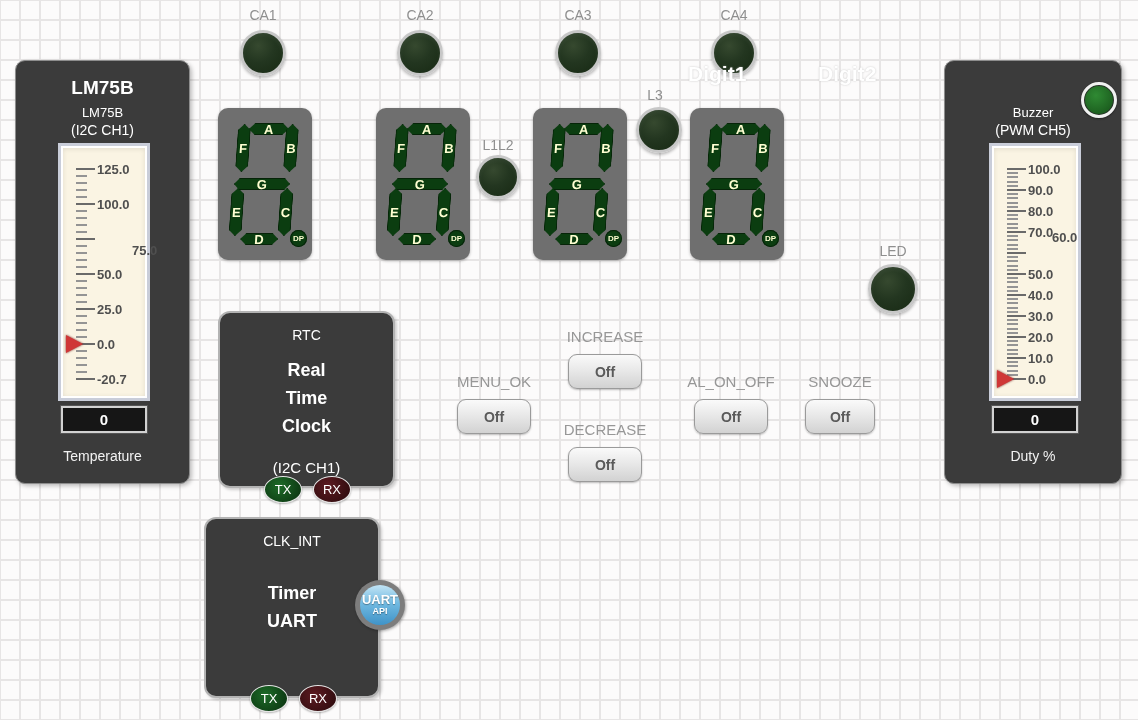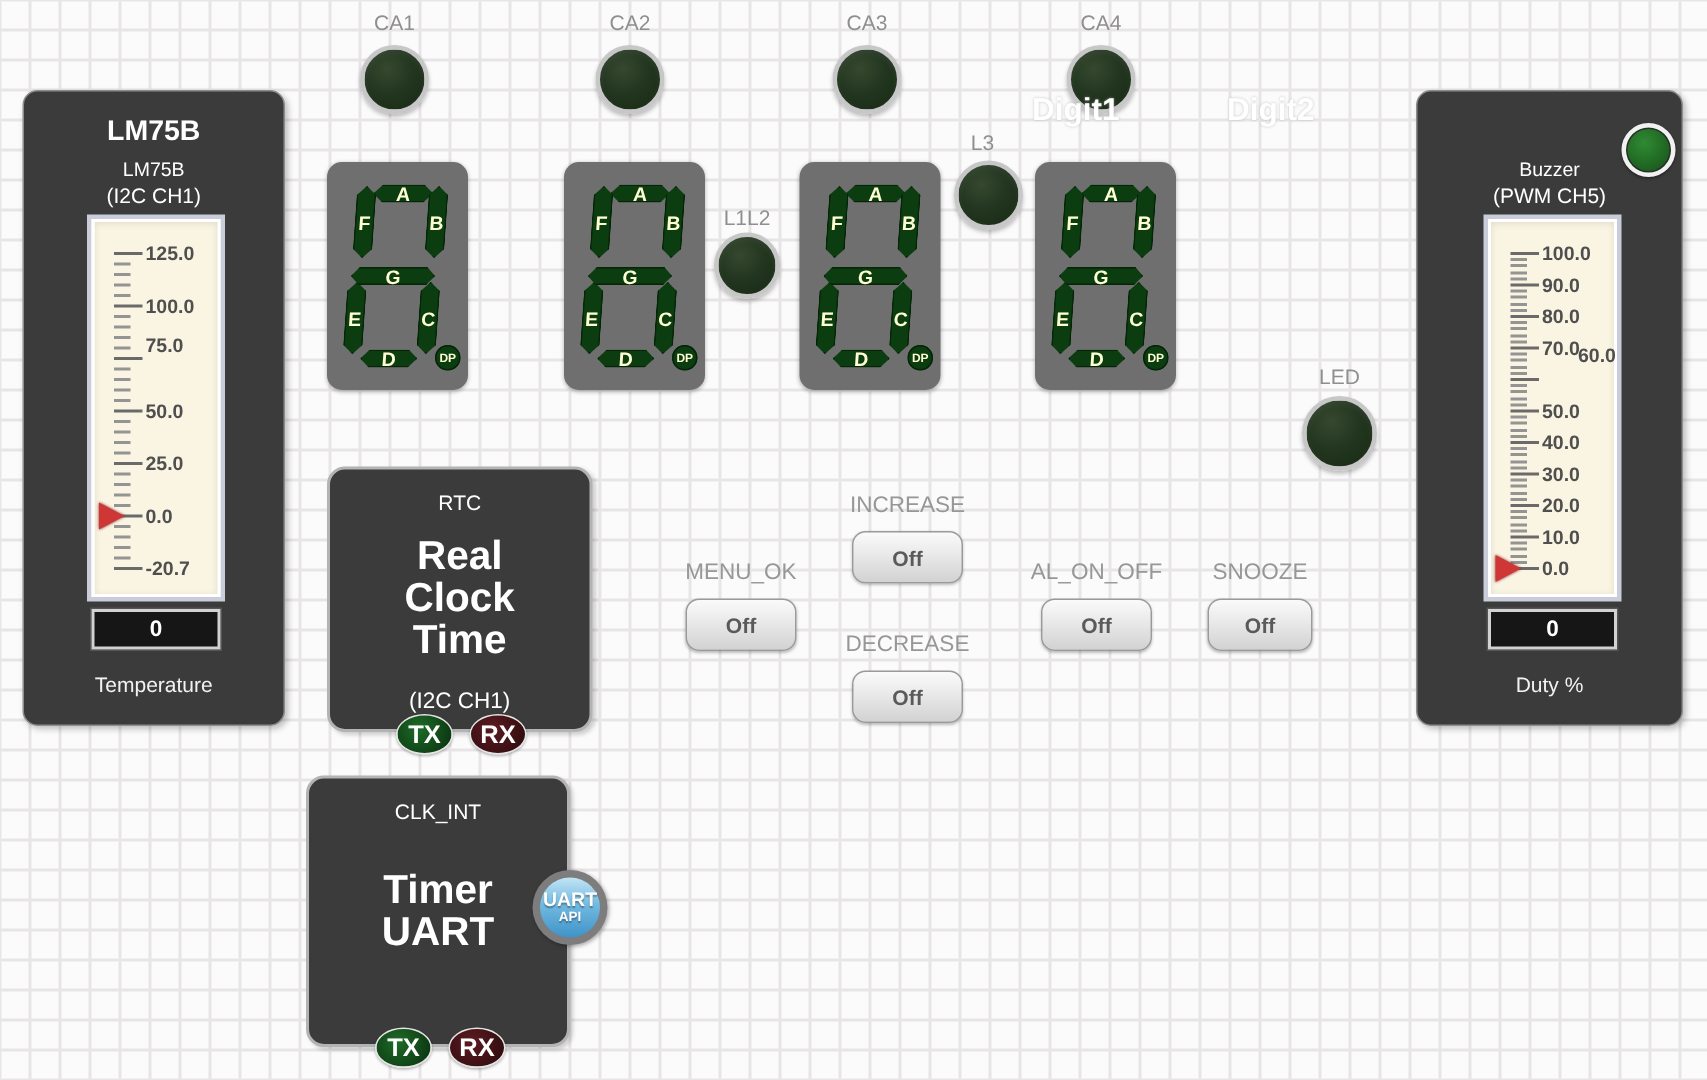--- a/index.html
+++ b/index.html
@@ -102,25 +102,25 @@
     text-shadow:0 0 2px rgba(170,170,170,0.65);
   }
 
   
   .block {
     position:absolute; background:#3b3b3b; border-radius:12px;
     border:2px solid #b3b3b3; box-shadow:2px 2px 3px rgba(0,0,0,0.18);
     color:#fff; text-align:center;
   }
   .block .b-top { position:absolute; left:0; right:0; top:14px; font-size:14px; }
-  .block .b-lines { position:absolute; left:0; right:0; font-size:27px; font-weight:bold; line-height:28px; }
+  .block .b-lines { position:absolute; left:0; right:0; font-size:18px; font-weight:bold; line-height:28px; }
   .block .b-bottom { position:absolute; left:0; right:0; font-size:15px; }
   .pin-oval {
     position:absolute; width:38px; height:27px; border-radius:50%;
-    border:1px solid #e4e4e4; color:#fff; font-size:17px; font-weight:bold;
+    border:1px solid #e4e4e4; color:#fff; font-size:13px; font-weight:normal;
     display:flex; align-items:center; justify-content:center;
     box-shadow:0 1px 2px rgba(0,0,0,0.3);
   }
   .pin-tx { background:radial-gradient(circle at 40% 35%, #1d6b28, #0d3a13 80%); }
   .pin-rx { background:radial-gradient(circle at 40% 35%, #5c1b21, #330d10 80%); }
 
   .uart-badge {
     position:absolute; width:50px; height:50px; border-radius:50%;
     background:#7d7d7d; box-shadow:1px 1px 3px rgba(0,0,0,0.35);
   }
@@ -162,21 +162,21 @@
           <div class="tick minor" style="top: 34px;"></div>
           <div class="tick minor" style="top: 41px;"></div>
           <div class="tick minor" style="top: 48px;"></div>
           <div class="tick major" style="top: 55px;"></div>
           <div class="tick-label" style="top: 56px;">100.0</div>
           <div class="tick minor" style="top: 62px;"></div>
           <div class="tick minor" style="top: 69px;"></div>
           <div class="tick minor" style="top: 76px;"></div>
           <div class="tick minor" style="top: 83px;"></div>
           <div class="tick major" style="top: 90px;"></div>
-          <div class="tick-label" style="top: 82px;">75.0</div>
+          <div class="tick-label" style="top: 102px; margin-left: 35px;">75.0</div>
           <div class="tick minor" style="top: 97px;"></div>
           <div class="tick minor" style="top: 104px;"></div>
           <div class="tick minor" style="top: 111px;"></div>
           <div class="tick minor" style="top: 118px;"></div>
           <div class="tick major" style="top: 125px;"></div>
           <div class="tick-label" style="top: 126px;">50.0</div>
           <div class="tick minor" style="top: 132px;"></div>
           <div class="tick minor" style="top: 139px;"></div>
           <div class="tick minor" style="top: 146px;"></div>
           <div class="tick minor" style="top: 153px;"></div>
@@ -346,22 +346,22 @@
   <div class="io-label" style="left:630px; top:87px; width:50px;">L3</div>
   <div class="led d46" style="left:636px; top:107px;"></div>
 
   <div class="io-label" style="left:866px; top:243px; width:54px;">LED</div>
   <div class="led d50" style="left:868px; top:264px;"></div>
 
   <div class="block" style="left:218px; top:311px; width:177px; height:177px;">
     <div class="b-top">RTC</div>
     <div class="b-lines" style="top:43px;">
       <div>Real</div>
+      <div>Time</div>
       <div>Clock</div>
-      <div>Time</div>
     </div>
     <div class="b-bottom" style="top:146px;">(I2C CH1)</div>
     <div class="pin-oval pin-tx" style="left:44px; top:163px;">TX</div>
     <div class="pin-oval pin-rx" style="left:93px; top:163px;">RX</div>
   </div>
 
   <div class="block" style="left:204px; top:517px; width:176px; height:181px;">
     <div class="b-top">CLK_INT</div>
     <div class="b-lines" style="top:60px;">
       <div>Timer</div>

